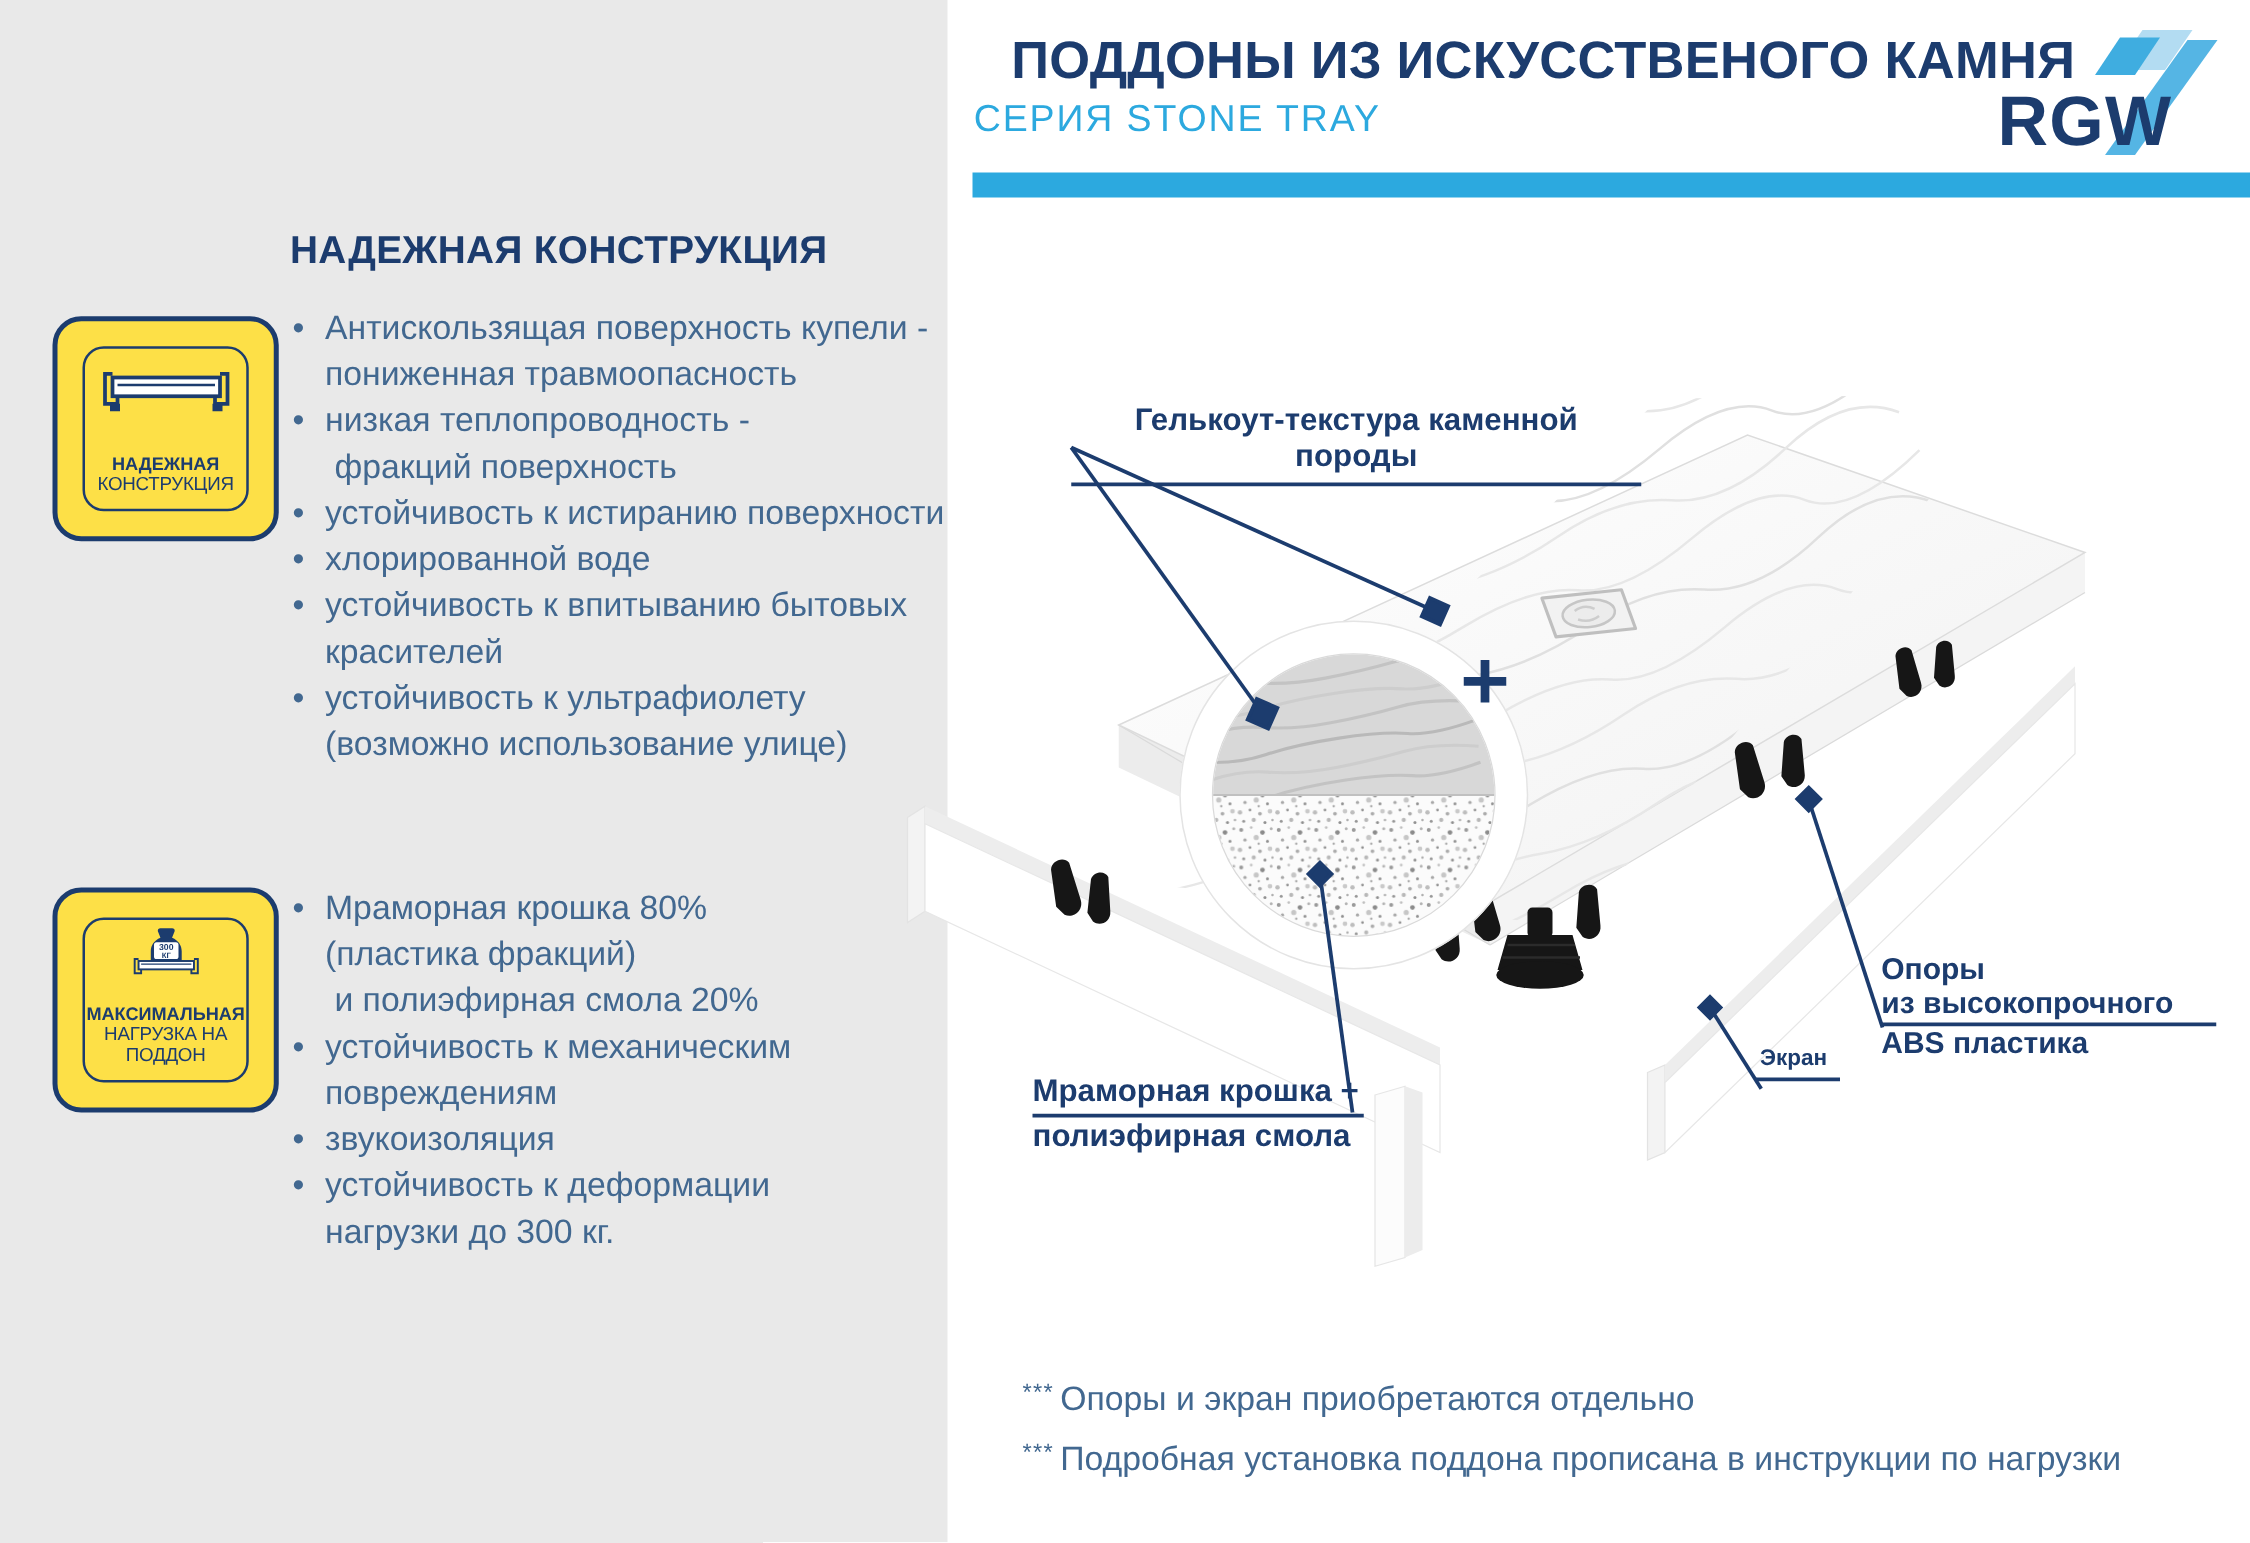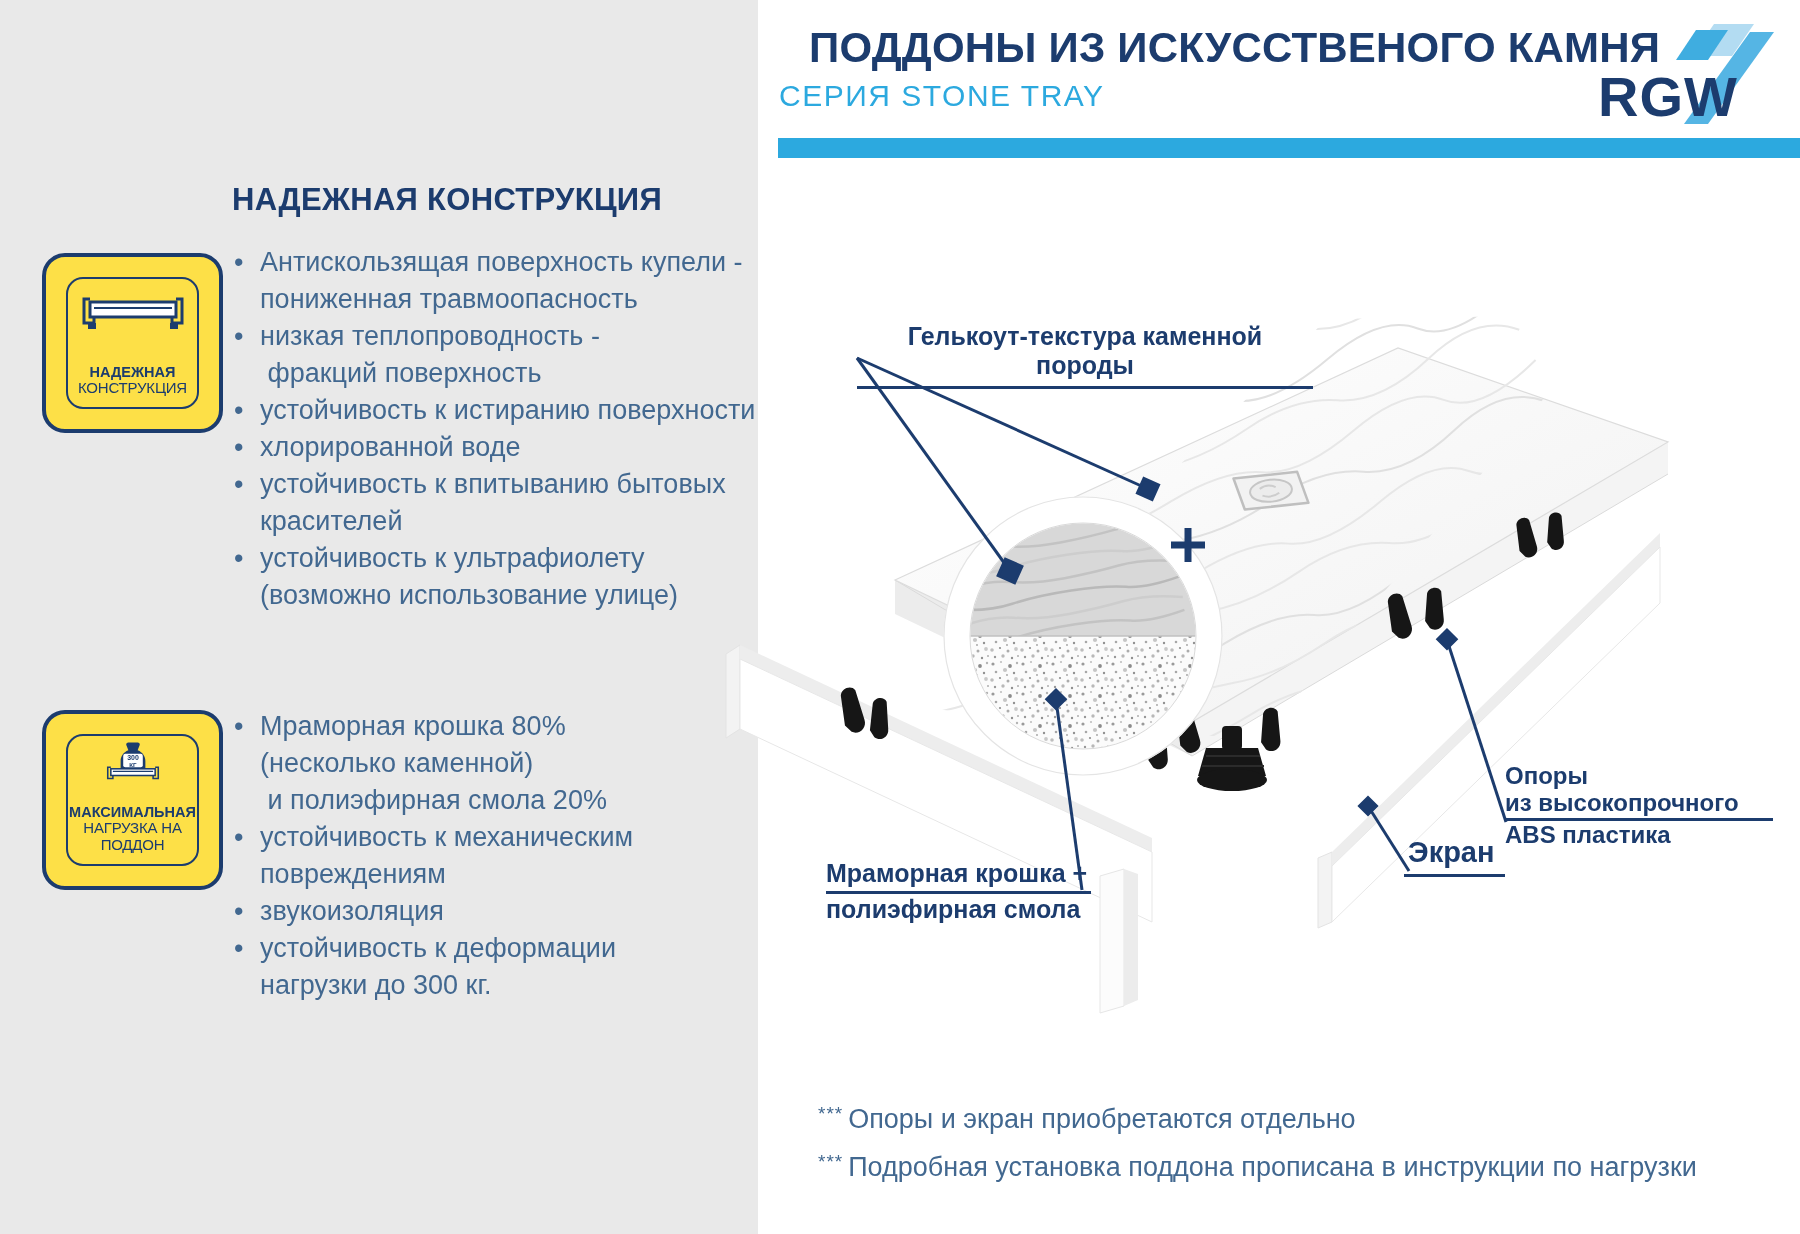--- a/index.html
+++ b/index.html
@@ -34,21 +34,21 @@
   .logo{left:1596px;top:20px;width:186px;height:108px;}
 
   
   .dlabel{color:#1c3c6e;font-weight:700;}
   .lbl-gelcoat{left:857px;top:322px;width:456px;text-align:center;font-size:25px;
                border-bottom:3px solid #1c3c6e;padding-bottom:6px;}
   .lbl-marble{left:826px;top:858px;font-size:25px;line-height:30px;}
   .lbl-marble .u{display:inline-block;border-bottom:3px solid #1c3c6e;padding-bottom:3px;padding-right:4px;}
   .lbl-supports{left:1505px;top:762px;font-size:24px;line-height:27px;}
   .lbl-supports .u{display:inline-block;border-bottom:3px solid #1c3c6e;padding-bottom:2px;padding-right:34px;}
-  .lbl-screen{left:1404px;top:836px;font-size:29px;border-bottom:3px solid #1c3c6e;
+  .lbl-screen{left:1404px;top:836px;font-size:18px;border-bottom:3px solid #1c3c6e;
               padding:0 10px 5px 4px;display:inline-block;text-align:center;}
 
   
   .footnote{left:818px;color:#426890;font-size:27px;font-weight:400;}
   .fn1{top:1104px;} .fn2{top:1152px;}
   .footnote .stars{font-size:19px;position:relative;top:-8px;margin-right:5px;letter-spacing:1px;}
 </style>
 </head>
 <body>
 
@@ -134,21 +134,21 @@
           <div>устойчивость к ультрафиолету</div>
           <div>(возможно использование улице)</div>
         </div>
       </div>
     </div>
   <div class="abs blist" style="left:234px;top:708px;">
       <div class="b-item">
         <span class="dot">•</span>
         <div class="lines">
           <div>Мраморная крошка 80%</div>
-          <div>(несколько каменной)</div>
+          <div>(пластика фракций)</div>
           <div> и полиэфирная смола 20%</div>
         </div>
       </div>
       <div class="b-item">
         <span class="dot">•</span>
         <div class="lines">
           <div>устойчивость к механическим</div>
           <div>повреждениям</div>
         </div>
       </div>

